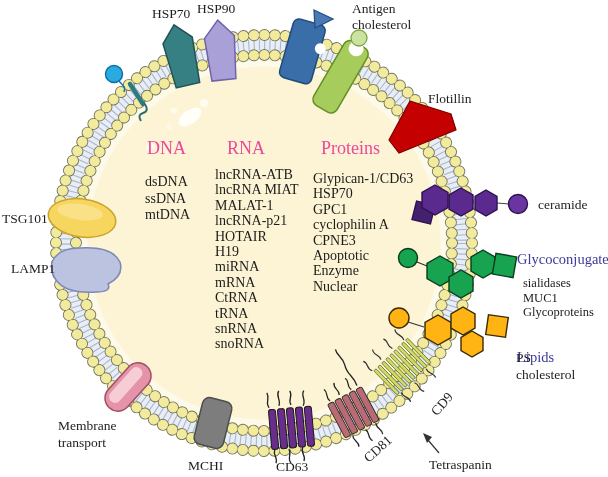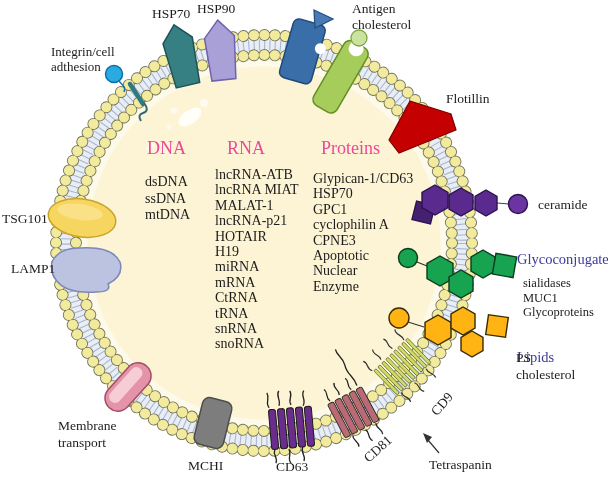--- a/index.html
+++ b/index.html
@@ -12,21 +12,21 @@
   .list{position:absolute;white-space:nowrap;font-size:14px;}
   .dna-list{left:145px;top:174px;line-height:16.5px;}
   .rna-list{left:215px;top:167px;line-height:15.4px;}
   .prot-list{left:313px;top:171px;line-height:15.4px;}
   .glyco-sub{left:523px;top:276px;font-size:12.5px;line-height:14.5px;}
   .lipid-sub{left:516px;top:350px;font-size:13.5px;line-height:16.5px;}
   #lbl-hsp70{left:152px;top:6px;}
   #lbl-hsp90{left:197px;top:1px;}
   #lbl-antigen{left:352px;top:1px;}
   #lbl-integrin{left:51px;top:44px;font-size:13px;}
-  #lbl-flotillin{left:446px;top:91px;}
+  #lbl-flotillin{left:428px;top:91px;}
   #lbl-ceramide{left:538px;top:197px;}
   #lbl-glyco{left:517px;top:251px;}
   #lbl-lipids{left:517px;top:327px;margin-top:22px;}
   #lbl-tsg101{left:2px;top:211px;}
   #lbl-lamp1{left:11px;top:261px;}
   #lbl-memtrans{left:58px;top:418px;line-height:16.5px;}
   #lbl-mchi{left:188px;top:458px;}
   #lbl-cd63{left:276px;top:459px;}
   #lbl-cd81{left:366px;top:452px;transform:rotate(-42deg);transform-origin:left center;}
   #lbl-cd9{left:434px;top:406px;transform:rotate(-50deg);transform-origin:left center;}
@@ -191,24 +191,20 @@
     <polygon points="423,433 432,437 427,443" fill="#333"></polygon>
   </g>
 </svg>
 
 <div class="lbl" id="lbl-hsp70">HSP70</div>
 <div class="lbl" id="lbl-hsp90">HSP90</div>
 <div class="lbl" id="lbl-antigen">
   <div>Antigen</div>
   <div>cholesterol</div>
 </div>
-<div class="lbl" id="lbl-integrin">
-  <div>Integrin/cell</div>
-  <div>adthesion</div>
-</div>
 <div class="lbl" id="lbl-flotillin">Flotillin</div>
 <div class="lbl" id="lbl-ceramide">ceramide</div>
 <div class="lbl navy" id="lbl-glyco">Glycoconjugates</div>
 <div class="list glyco-sub">
       <div>sialidases</div>
       <div>MUC1</div>
       <div>Glycoproteins</div>
     </div>
 <div class="lbl navy" id="lbl-lipids">Lipids</div>
 <div class="list lipid-sub">
@@ -249,17 +245,17 @@
       <div>snRNA</div>
       <div>snoRNA</div>
     </div>
 <div class="list prot-list">
       <div>Glypican-1/CD63</div>
       <div>HSP70</div>
       <div>GPC1</div>
       <div>cyclophilin A</div>
       <div>CPNE3</div>
       <div>Apoptotic</div>
+      <div>Enzyme</div>
       <div>Nuclear</div>
-      <div>Enzyme</div>
     </div>
 
 </div>
 
 </body></html>

